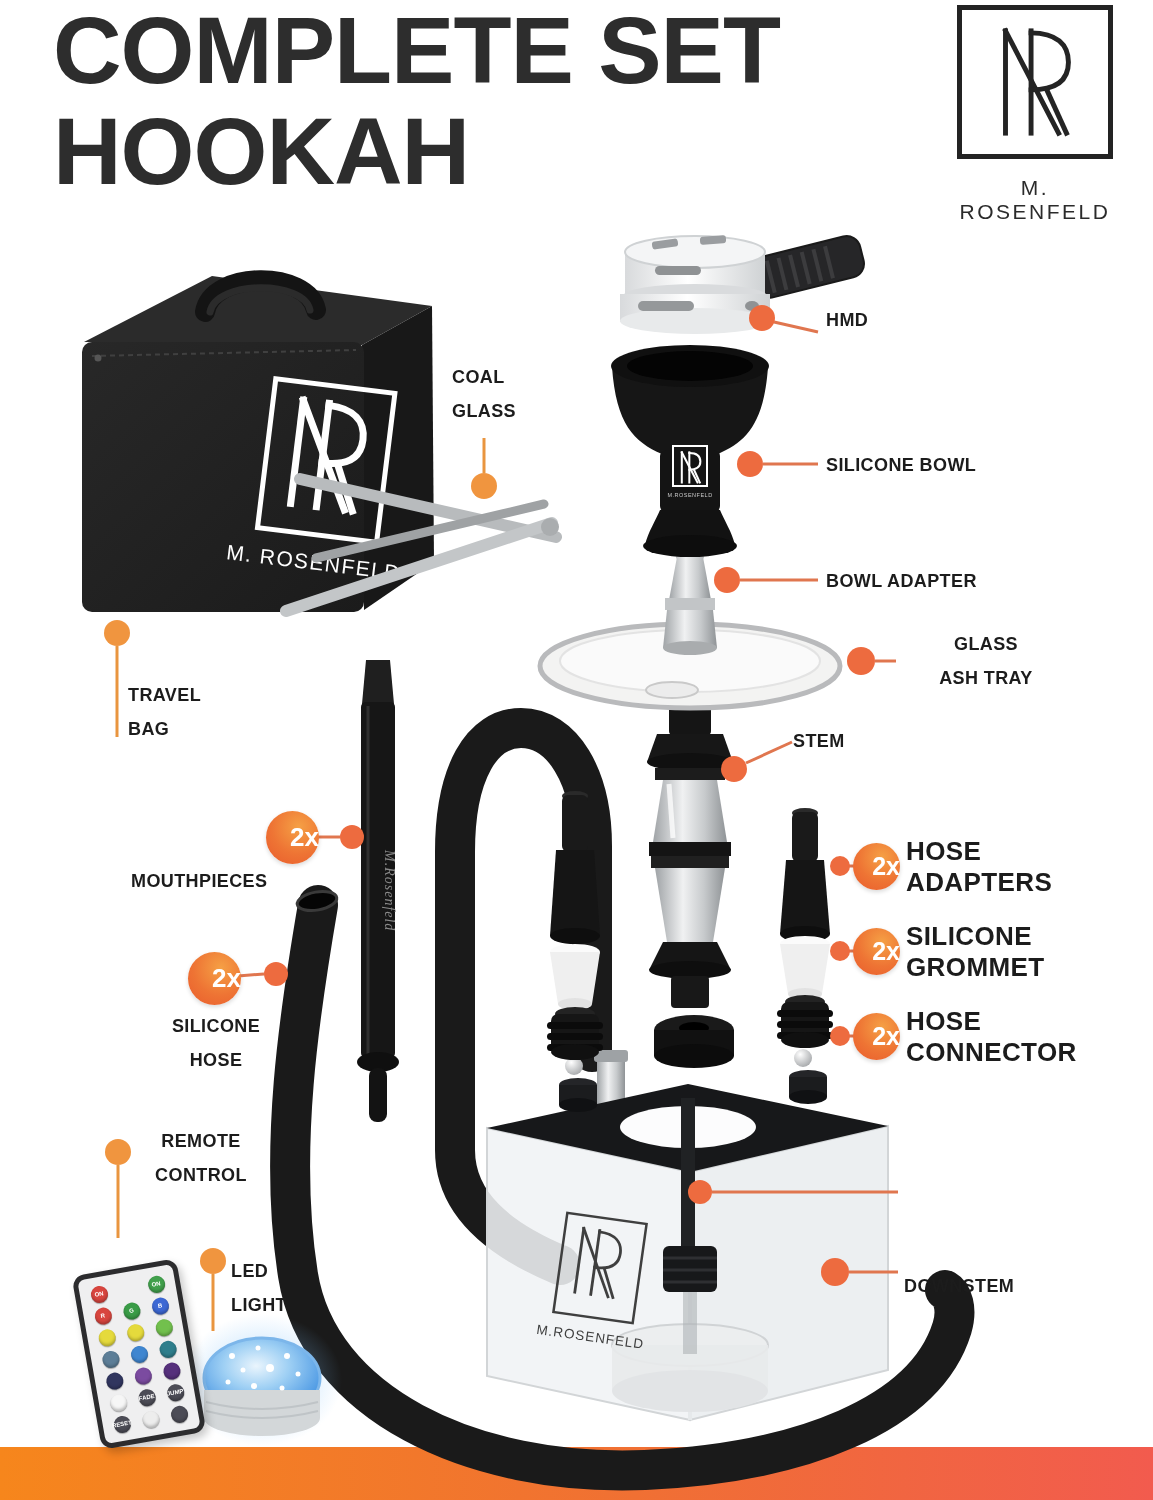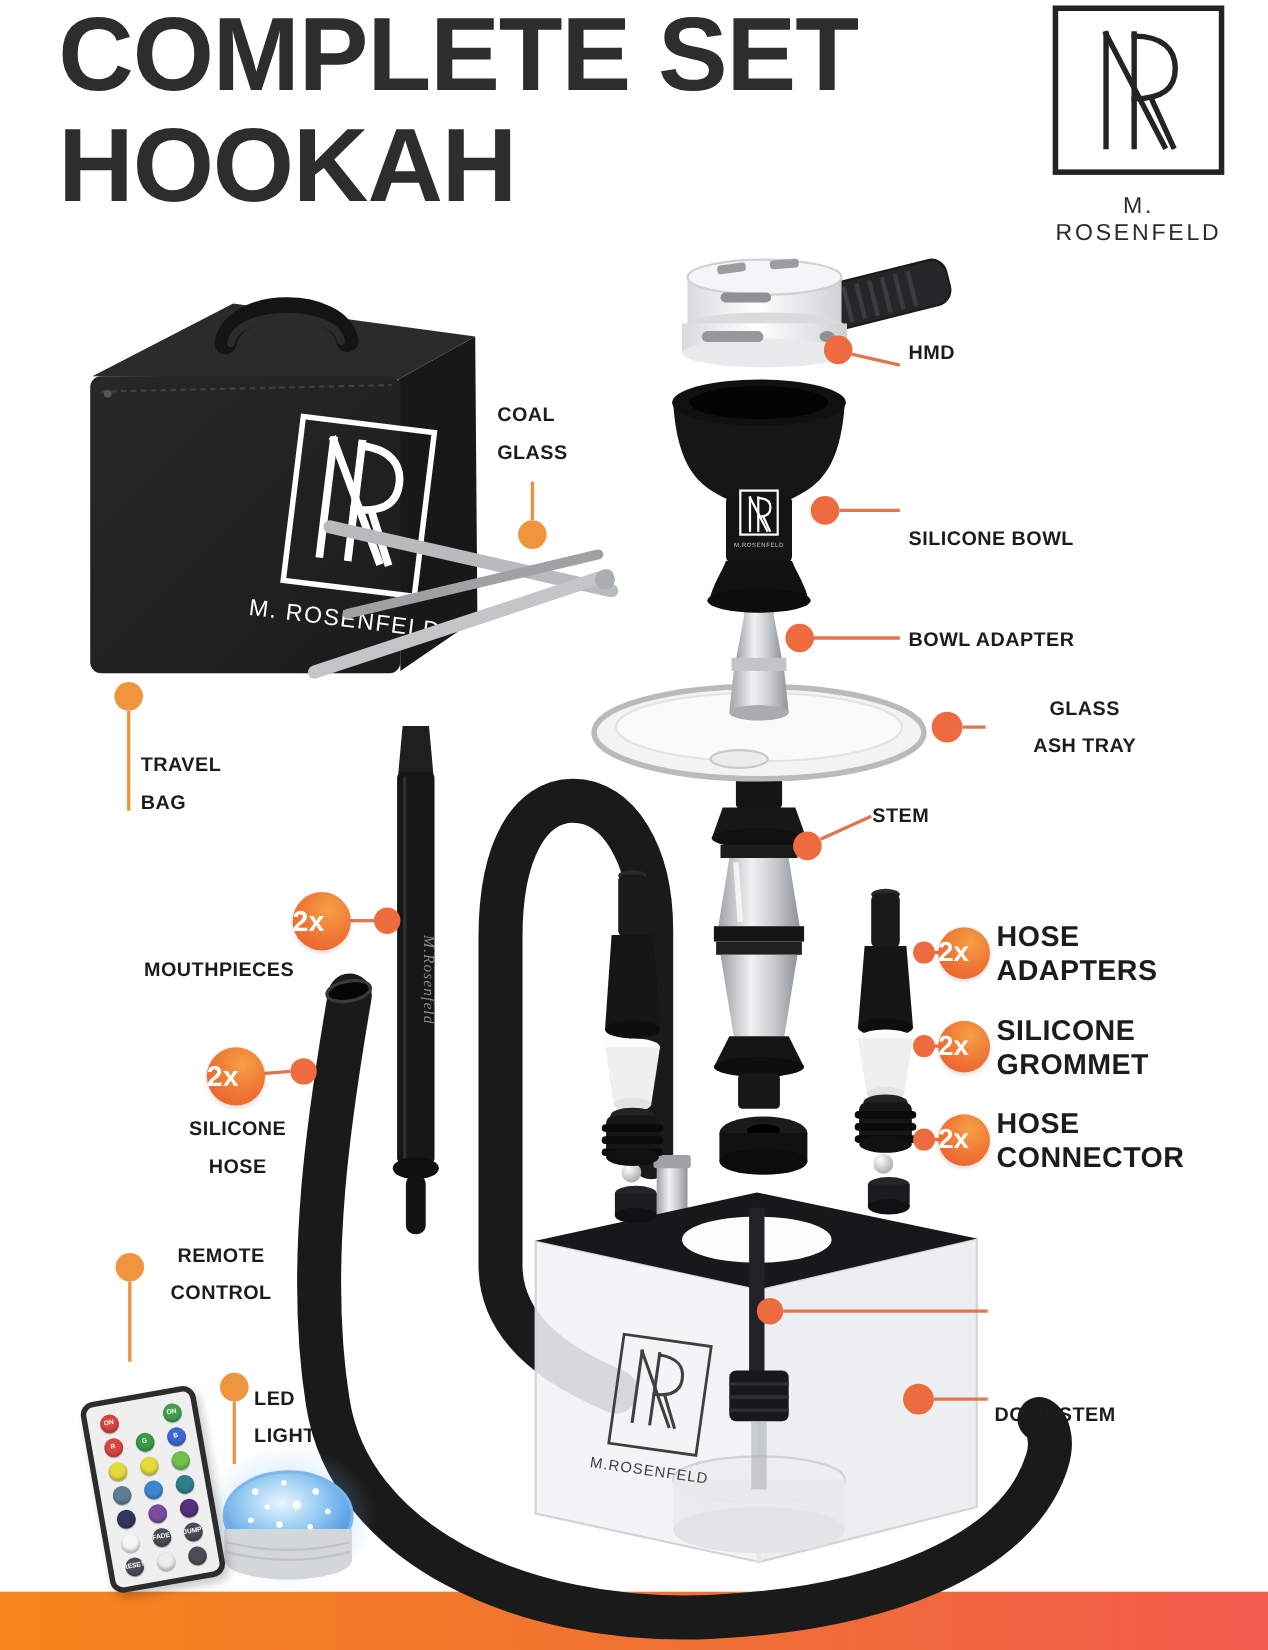--- a/index.html
+++ b/index.html
@@ -11,21 +11,21 @@
   .title{position:absolute;left:53px;top:0px;z-index:2;font-weight:bold;color:#2d2d2d;
           font-size:95px;line-height:101px;letter-spacing:-1px;}
   .logo-box{position:absolute;left:957px;top:5px;width:146px;height:144px;z-index:2;
           border:5px solid #232323;display:flex;align-items:center;justify-content:center;}
   .brand-name{position:absolute;left:945px;top:176px;width:180px;z-index:2;text-align:center;
           font-size:21px;letter-spacing:2.5px;color:#2b2b2b;}
   .callout{position:absolute;z-index:3;font-weight:bold;color:#1c1c1c;font-size:18px;
           line-height:34px;letter-spacing:0.4px;white-space:nowrap;}
   .callout.small{font-size:26px;line-height:31px;}
   .center{text-align:center;white-space:normal;}
-  .badge{position:absolute;z-index:3;border-radius:50%;display:flex;align-items:center;justify-content:flex-start;
+  .badge{position:absolute;z-index:3;border-radius:50%;display:flex;align-items:center;justify-content:flex-end;
           color:#fff;font-weight:bold;font-size:26px;
           background:radial-gradient(circle at 62% 30%, #F5A045 0%, #EE7434 55%, #E95C2D 100%);
           box-shadow:0 2px 4px rgba(0,0,0,0.15);}
   .badge.big{width:53px;height:53px;}
   .badge.sm{width:47px;height:47px;font-size:25px;}
   #remote{position:absolute;left:86px;top:1266px;width:82px;height:150px;z-index:2;
           border:5px solid #2c2c2e;border-radius:12px;background:#efeff0;
           transform:rotate(-10deg);box-shadow:3px 5px 9px rgba(0,0,0,0.22);
           display:grid;grid-template-columns:repeat(3,1fr);gap:4px 5px;padding:8px 7px;
           justify-items:center;align-items:center;box-sizing:content-box;}
@@ -341,21 +341,21 @@
   </div>
   <div class="brand-name">M. ROSENFELD</div>
 
   <div class="callout" style="left:826px;top:303px;">
     <span>HMD</span>
   </div>
   <div class="callout" style="left:452px;top:360px;">
     <div>COAL</div>
     <div>GLASS</div>
   </div>
-  <div class="callout" style="left:826px;top:472px;">
+  <div class="callout" style="left:826px;top:448px;">
     <span>SILICONE BOWL</span>
   </div>
   <div class="callout" style="left:826px;top:564px;">
     <span>BOWL ADAPTER</span>
   </div>
   <div class="callout center" style="left:898px;top:627px;width:176px;">
     <div>GLASS</div>
     <div>ASH TRAY</div>
   </div>
   <div class="callout" style="left:128px;top:678px;">

